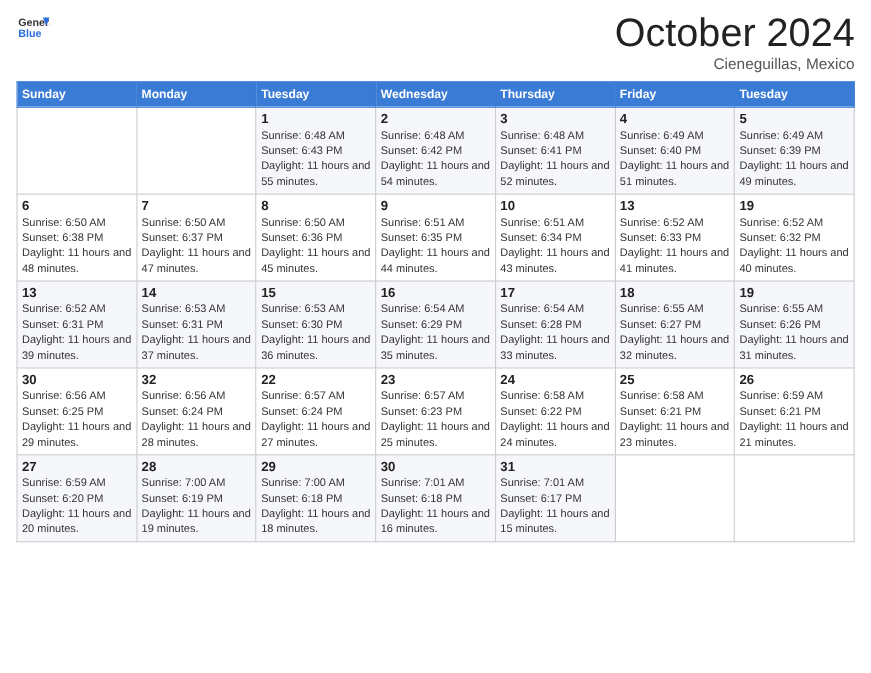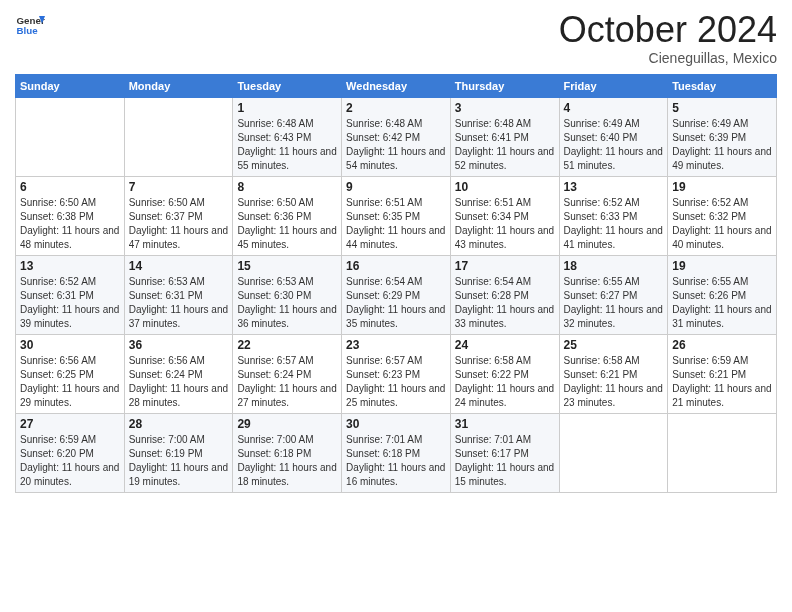--- a/index.html
+++ b/index.html
@@ -204,21 +204,21 @@
         <span class="day-number">19</span>
         <span class="day-info">Sunrise: 6:55 AM<br>Sunset: 6:26 PM<br>Daylight: 11 hours and 31 minutes.</span>
       </td>
         </tr>
         <tr>
           <td>
         <span class="day-number">30</span>
         <span class="day-info">Sunrise: 6:56 AM<br>Sunset: 6:25 PM<br>Daylight: 11 hours and 29 minutes.</span>
       </td>
           <td>
-        <span class="day-number">36</span>
+        <span class="day-number">32</span>
         <span class="day-info">Sunrise: 6:56 AM<br>Sunset: 6:24 PM<br>Daylight: 11 hours and 28 minutes.</span>
       </td>
           <td>
         <span class="day-number">22</span>
         <span class="day-info">Sunrise: 6:57 AM<br>Sunset: 6:24 PM<br>Daylight: 11 hours and 27 minutes.</span>
       </td>
           <td>
         <span class="day-number">23</span>
         <span class="day-info">Sunrise: 6:57 AM<br>Sunset: 6:23 PM<br>Daylight: 11 hours and 25 minutes.</span>
       </td>

